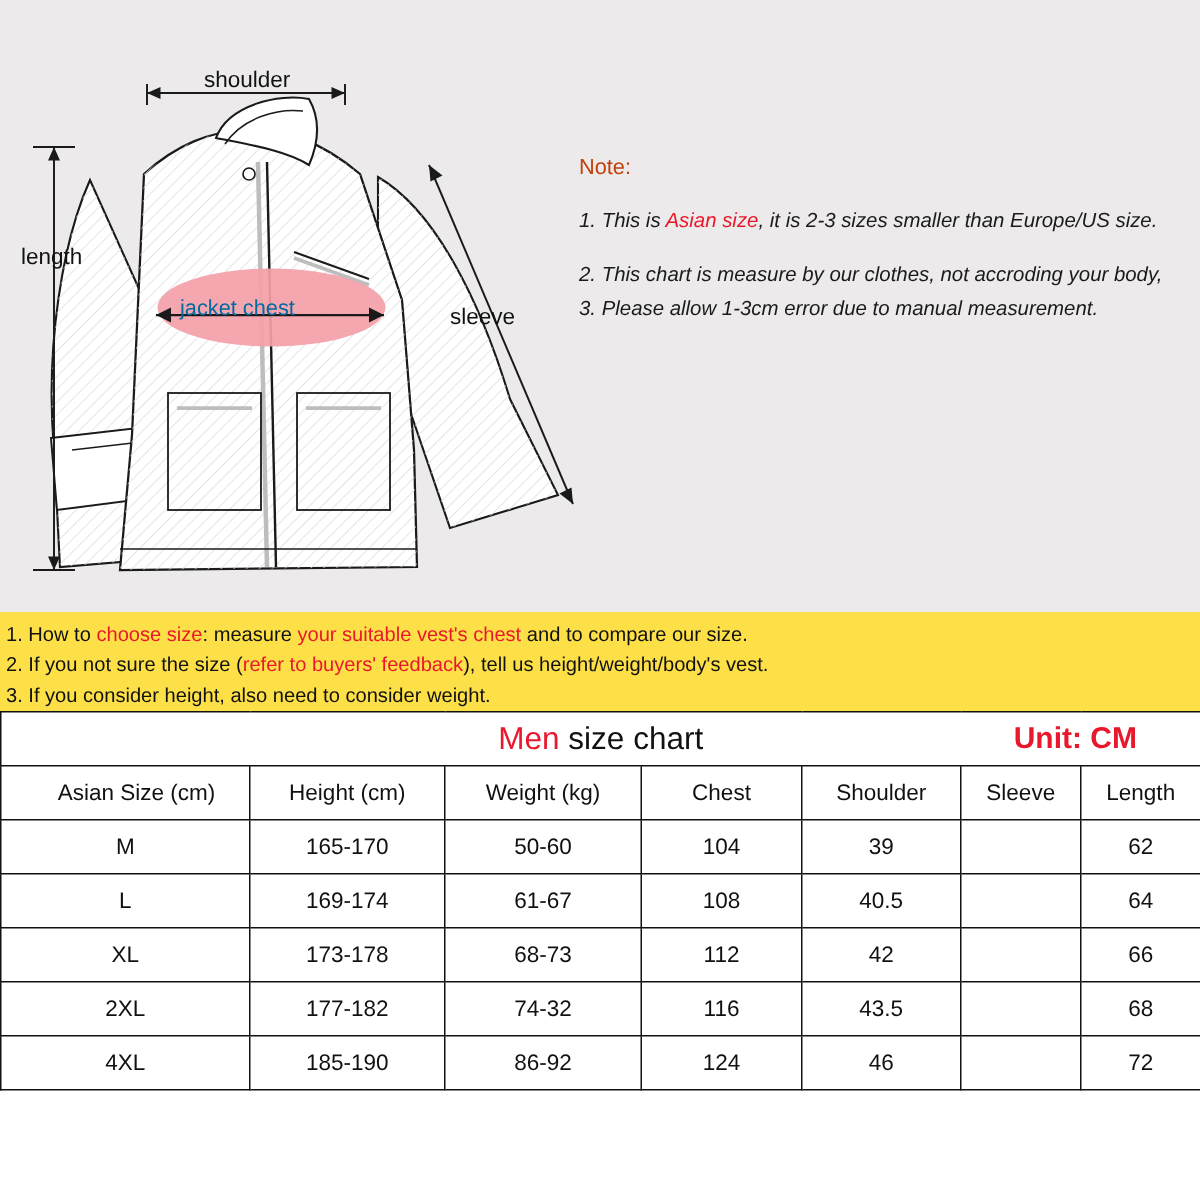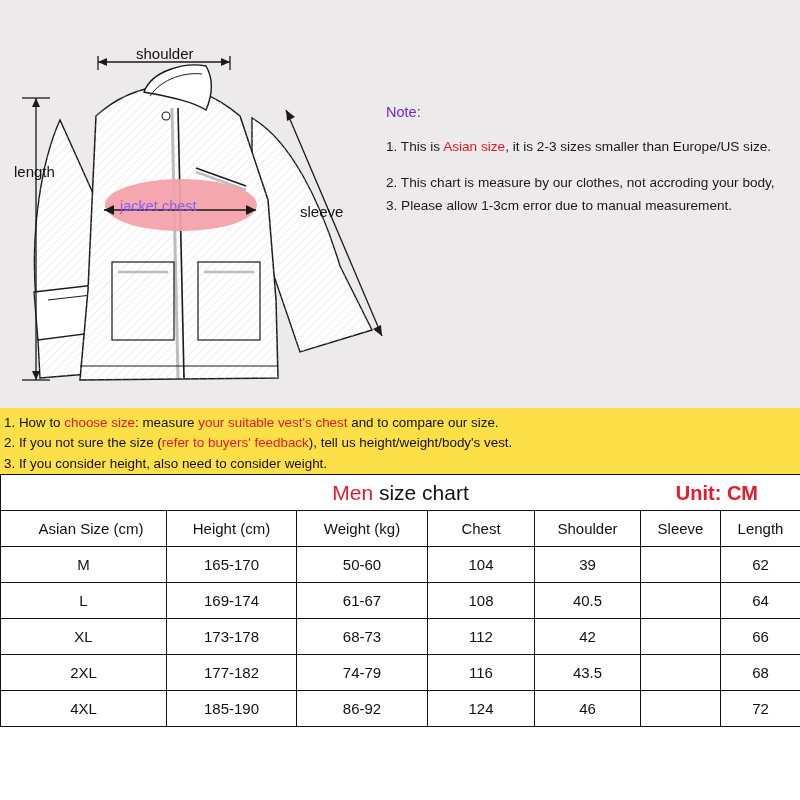--- a/index.html
+++ b/index.html
@@ -33,46 +33,47 @@
     top: 0;
   }
 
   .note-block {
     position: absolute;
     left: 386px;
     top: 104px;
     width: 400px;
   }
   .note-title {
-    color: #6d28d9;
+    color: #c2410c;
     font-size: 14.5px;
     margin: 0 0 18px 0;
   }
   .note-line {
     color: #1a1a1a;
     font-size: 13.6px;
     line-height: 1.35;
     margin: 0 0 18px 0;
+    font-style: italic;
   }
   .note-line.tight { margin-bottom: 4px; }
   .red { color: #e8192c; }
 
   .label {
     position: absolute;
     font-size: 15px;
     color: #111;
     white-space: nowrap;
   }
   .label-shoulder { left: 136px; top: 45px; }
   .label-length   { left: 14px;  top: 163px; }
   .label-sleeve   { left: 300px; top: 203px; }
   .label-chest {
     left: 120px; top: 198px;
     font-size: 14.5px;
-    color: #8b5cf6;
+    color: #0369a1;
   }
 
   
   .mid-notes {
     position: absolute;
     left: 0;
     top: 408px;
     width: 800px;
     height: 66px;
     background: #fde047;
@@ -279,21 +280,21 @@
           <td>173-178</td>
           <td>68-73</td>
           <td class="chest-val">112</td>
           <td>42</td>
           <td></td>
           <td>66</td>
         </tr>
         <tr>
           <td>2XL</td>
           <td>177-182</td>
-          <td>74-79</td>
+          <td>74-32</td>
           <td class="chest-val">116</td>
           <td>43.5</td>
           <td></td>
           <td>68</td>
         </tr>
         <tr>
           <td>4XL</td>
           <td>185-190</td>
           <td>86-92</td>
           <td class="chest-val">124</td>

